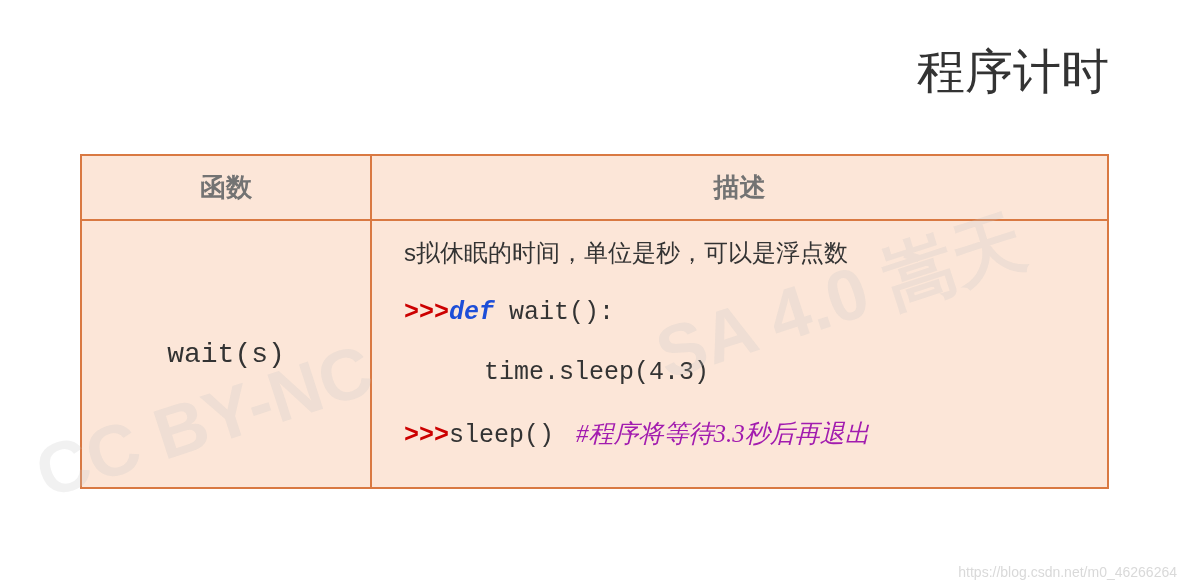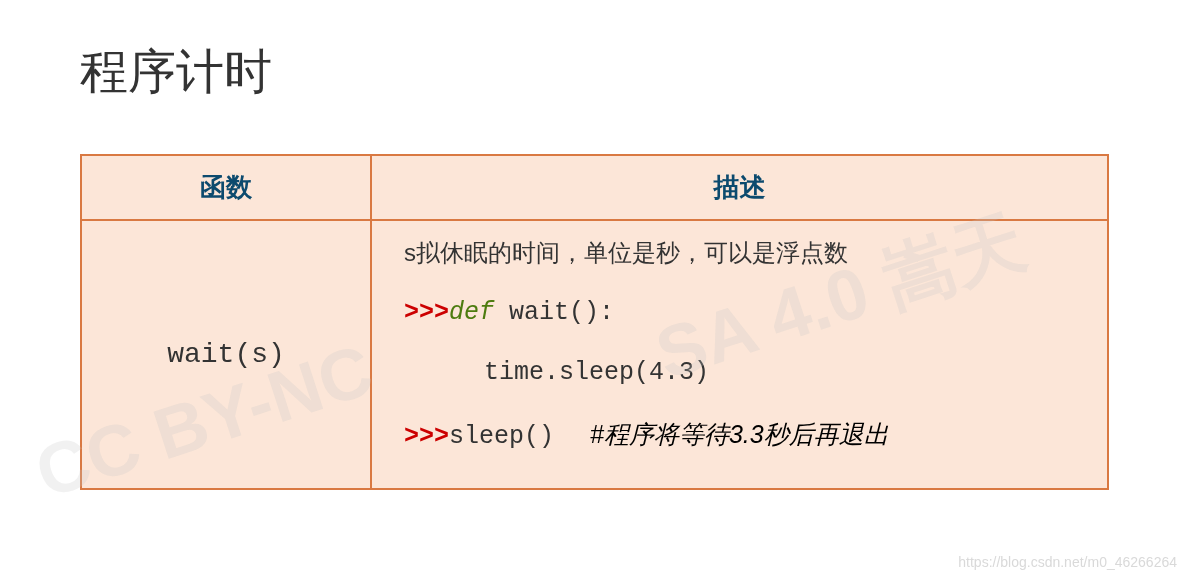--- a/index.html
+++ b/index.html
@@ -11,21 +11,21 @@
       width: 1189px;
       height: 586px;
       background: #ffffff;
       font-family: "Microsoft YaHei", "SimHei", sans-serif;
       position: relative;
     }
     .container {
       padding: 40px 80px;
     }
     .title {
-      text-align: left;
+      text-align: right;
       font-size: 48px;
       font-weight: normal;
       color: #333;
       margin-bottom: 50px;
     }
     .table {
       width: 100%;
       border-collapse: collapse;
       border: 2px solid #d97942;
     }
@@ -33,21 +33,21 @@
       border: 2px solid #d97942;
       padding: 12px 32px;
     }
     .header-row {
       background: #fce6d8;
     }
     .header-row th {
       font-size: 26px;
       font-weight: bold;
       padding: 14px 20px;
-      color: #0c4a6e;
+      color: #737373;
     }
     .col-func {
       width: 290px;
     }
     .col-desc {
       width: auto;
       margin-top: 32px;
     }
     .data-row {
       background: #fce6d8;
@@ -76,58 +76,58 @@
       font-weight: bold;
       color: #333;
       margin-bottom: 18px;
       white-space: pre;
     }
     .prompt {
       color: #cc0000;
       font-weight: bold;
     }
     .keyword-def {
-      color: #4d7c0f;
+      color: #1d4ed8;
       font-style: italic;
-      font-weight: normal;
+      font-weight: bold;
     }
     .code-text {
       color: #333;
       font-weight: normal;
     }
     .indent-line {
       padding-left: 80px;
     }
     .comment {
-      color: #000000;
+      color: #a21caf;
       font-style: italic;
-      font-family: Liberation Sans, sans-serif;
+      font-family: Liberation Serif, serif;
       font-weight: normal;
-      margin-left: 36px;
+      margin-left: 22px;
     }
     .watermark-text {
       position: absolute;
       color: rgba(200, 200, 200, 0.25);
       font-size: 72px;
       font-weight: bold;
       transform: rotate(-18deg);
       pointer-events: none;
       white-space: nowrap;
     }
     .wm1 {
       top: 250px;
       left: 650px;
     }
     .wm2 {
       top: 380px;
       left: 30px;
     }
     .watermark-small {
       position: absolute;
-      bottom: 16px;
+      bottom: 6px;
       right: 12px;
       color: rgba(180, 180, 180, 0.5);
       font-size: 14px;
       font-family: Arial, sans-serif;
     }
   </style>
 </head>
 <body>
 
 <div class="watermark-text wm1">SA 4.0 嵩天</div>

